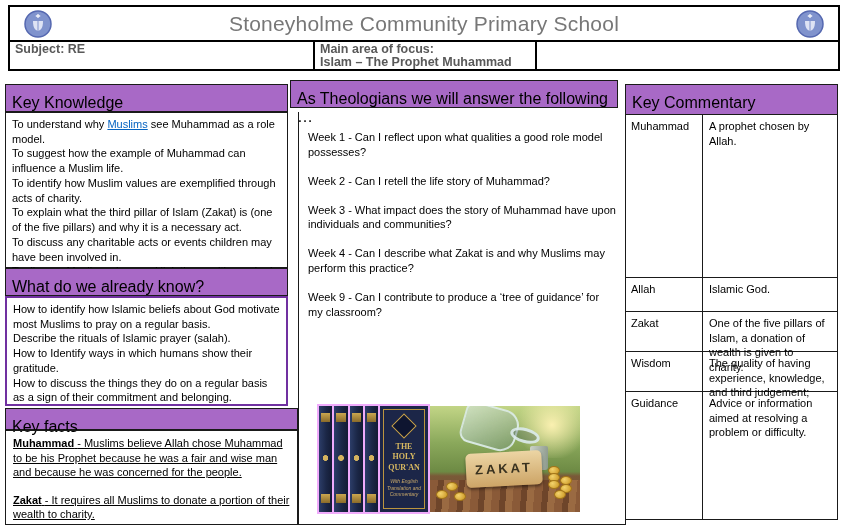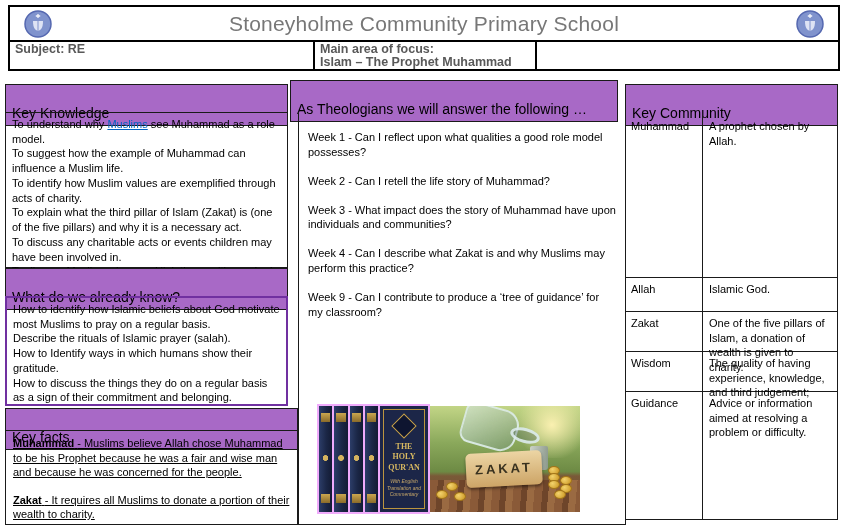--- a/index.html
+++ b/index.html
@@ -16,21 +16,21 @@
   .logo-right { margin-right:14px; }
   .school-title { flex:1; text-align:center; font-size:21px; color:#777; letter-spacing:.2px; }
   .hdr-row2 { display:flex; height:27px; font-size:12.5px; font-weight:bold; color:#595959; line-height:13px; }
   .hdr-cell { padding:1px 5px; }
   .cell-subject { width:305px; border-right:2px solid #000; }
   .cell-focus { width:222px; border-right:2px solid #000; }
   .cell-year { flex:1; }
   
   .phead {
     position:absolute; background:#a869c6; border:1px solid #1a1a1a;
-    font-size:14px; padding:20px 6px; color:#000;
+    font-size:16px; padding:9px 6px; color:#000;
   }
   
   .kk-head   { left:5px; top:84px;  width:283px; height:28px; }
   .kk-body   { position:absolute; left:5px; top:112px; width:283px; height:156px;
                border:1px solid #1a1a1a; padding:4px 6px; font-size:11px; line-height:1.34; }
   .know-head { left:5px; top:268px; width:283px; height:28px; }
   .know-body { position:absolute; left:5px; top:296px; width:283px; height:110px;
                border:2px solid #7030a0; padding:4px 6px; font-size:11px; line-height:1.34; }
   .facts-head{ left:5px; top:408px; width:293px; height:22px; }
   .facts-body{ position:absolute; left:5px; top:430px; width:293px; height:95px;
@@ -197,21 +197,21 @@
         <div class="coin" style="left:130px; top:70px;"></div>
         <div class="coin" style="left:130px; top:78px;"></div>
         <div class="coin" style="left:124px; top:84px;"></div>
         <div class="tag">
           <span>ZAKAT</span>
         </div>
       </div>
     </div>
   </div>
 
-  <div class="phead vocab-head">Key Community</div>
+  <div class="phead vocab-head">Key Commentary</div>
   <div class="vocab">
     <div class="vrow vrow-1">
       <div class="vterm">Muhammad</div>
       <div class="vdef">A prophet chosen by Allah.</div>
     </div>
     <div class="vrow vrow-2">
       <div class="vterm">Allah</div>
       <div class="vdef">Islamic God.</div>
     </div>
     <div class="vrow vrow-3">

